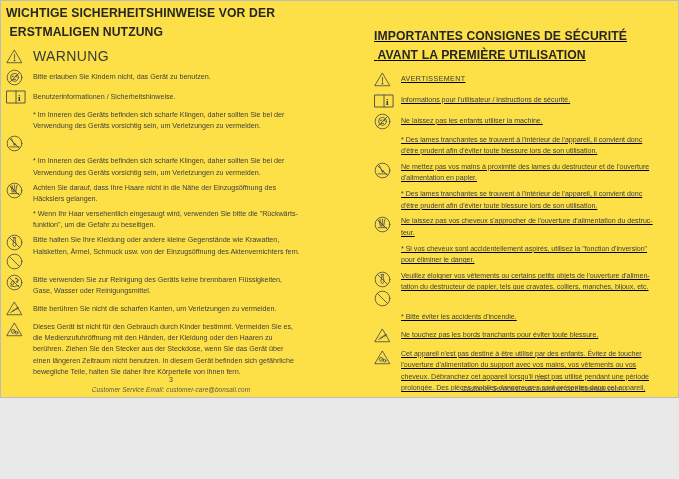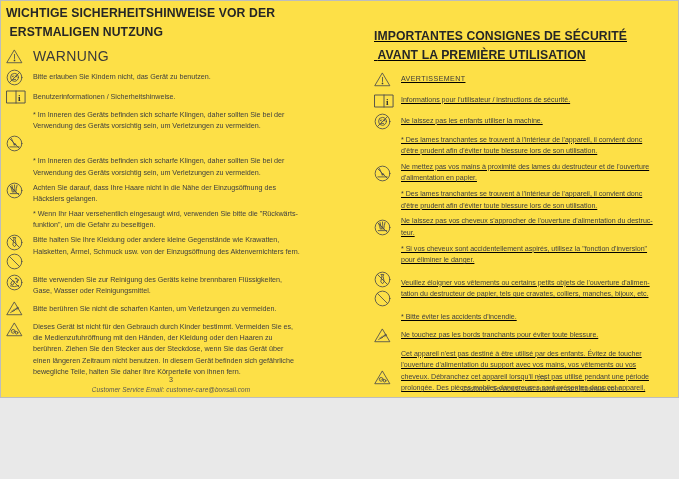--- a/index.html
+++ b/index.html
@@ -15,21 +15,21 @@
   .col{position:absolute;}
   .col-left{left:5px;top:3px;width:352px;}
   .col-right{left:373px;top:26px;width:302px;text-decoration:underline;}
   .title{
     margin:0 0 6px 0;
     font-size:12.2px;font-weight:700;color:#262626;
     line-height:19px;letter-spacing:0.1px;
     white-space:pre-wrap;
   }
   .row{display:flex;align-items:flex-start;margin-bottom:3.5px;}
-  .col-right .row{margin-bottom:4.5px;align-items:center;}
+  .col-right .row{margin-bottom:4.5px;}
   .row.mid{align-items:center;}
   .ic{
     width:27px;flex:none;
     display:flex;flex-direction:column;gap:2px;align-items:flex-start;
     padding-top:0;
   }
   .ic svg{display:block;width:17px;height:17px;}
   .ic svg.wide{width:20px;height:16px;}
   .txt{
     margin:0;

